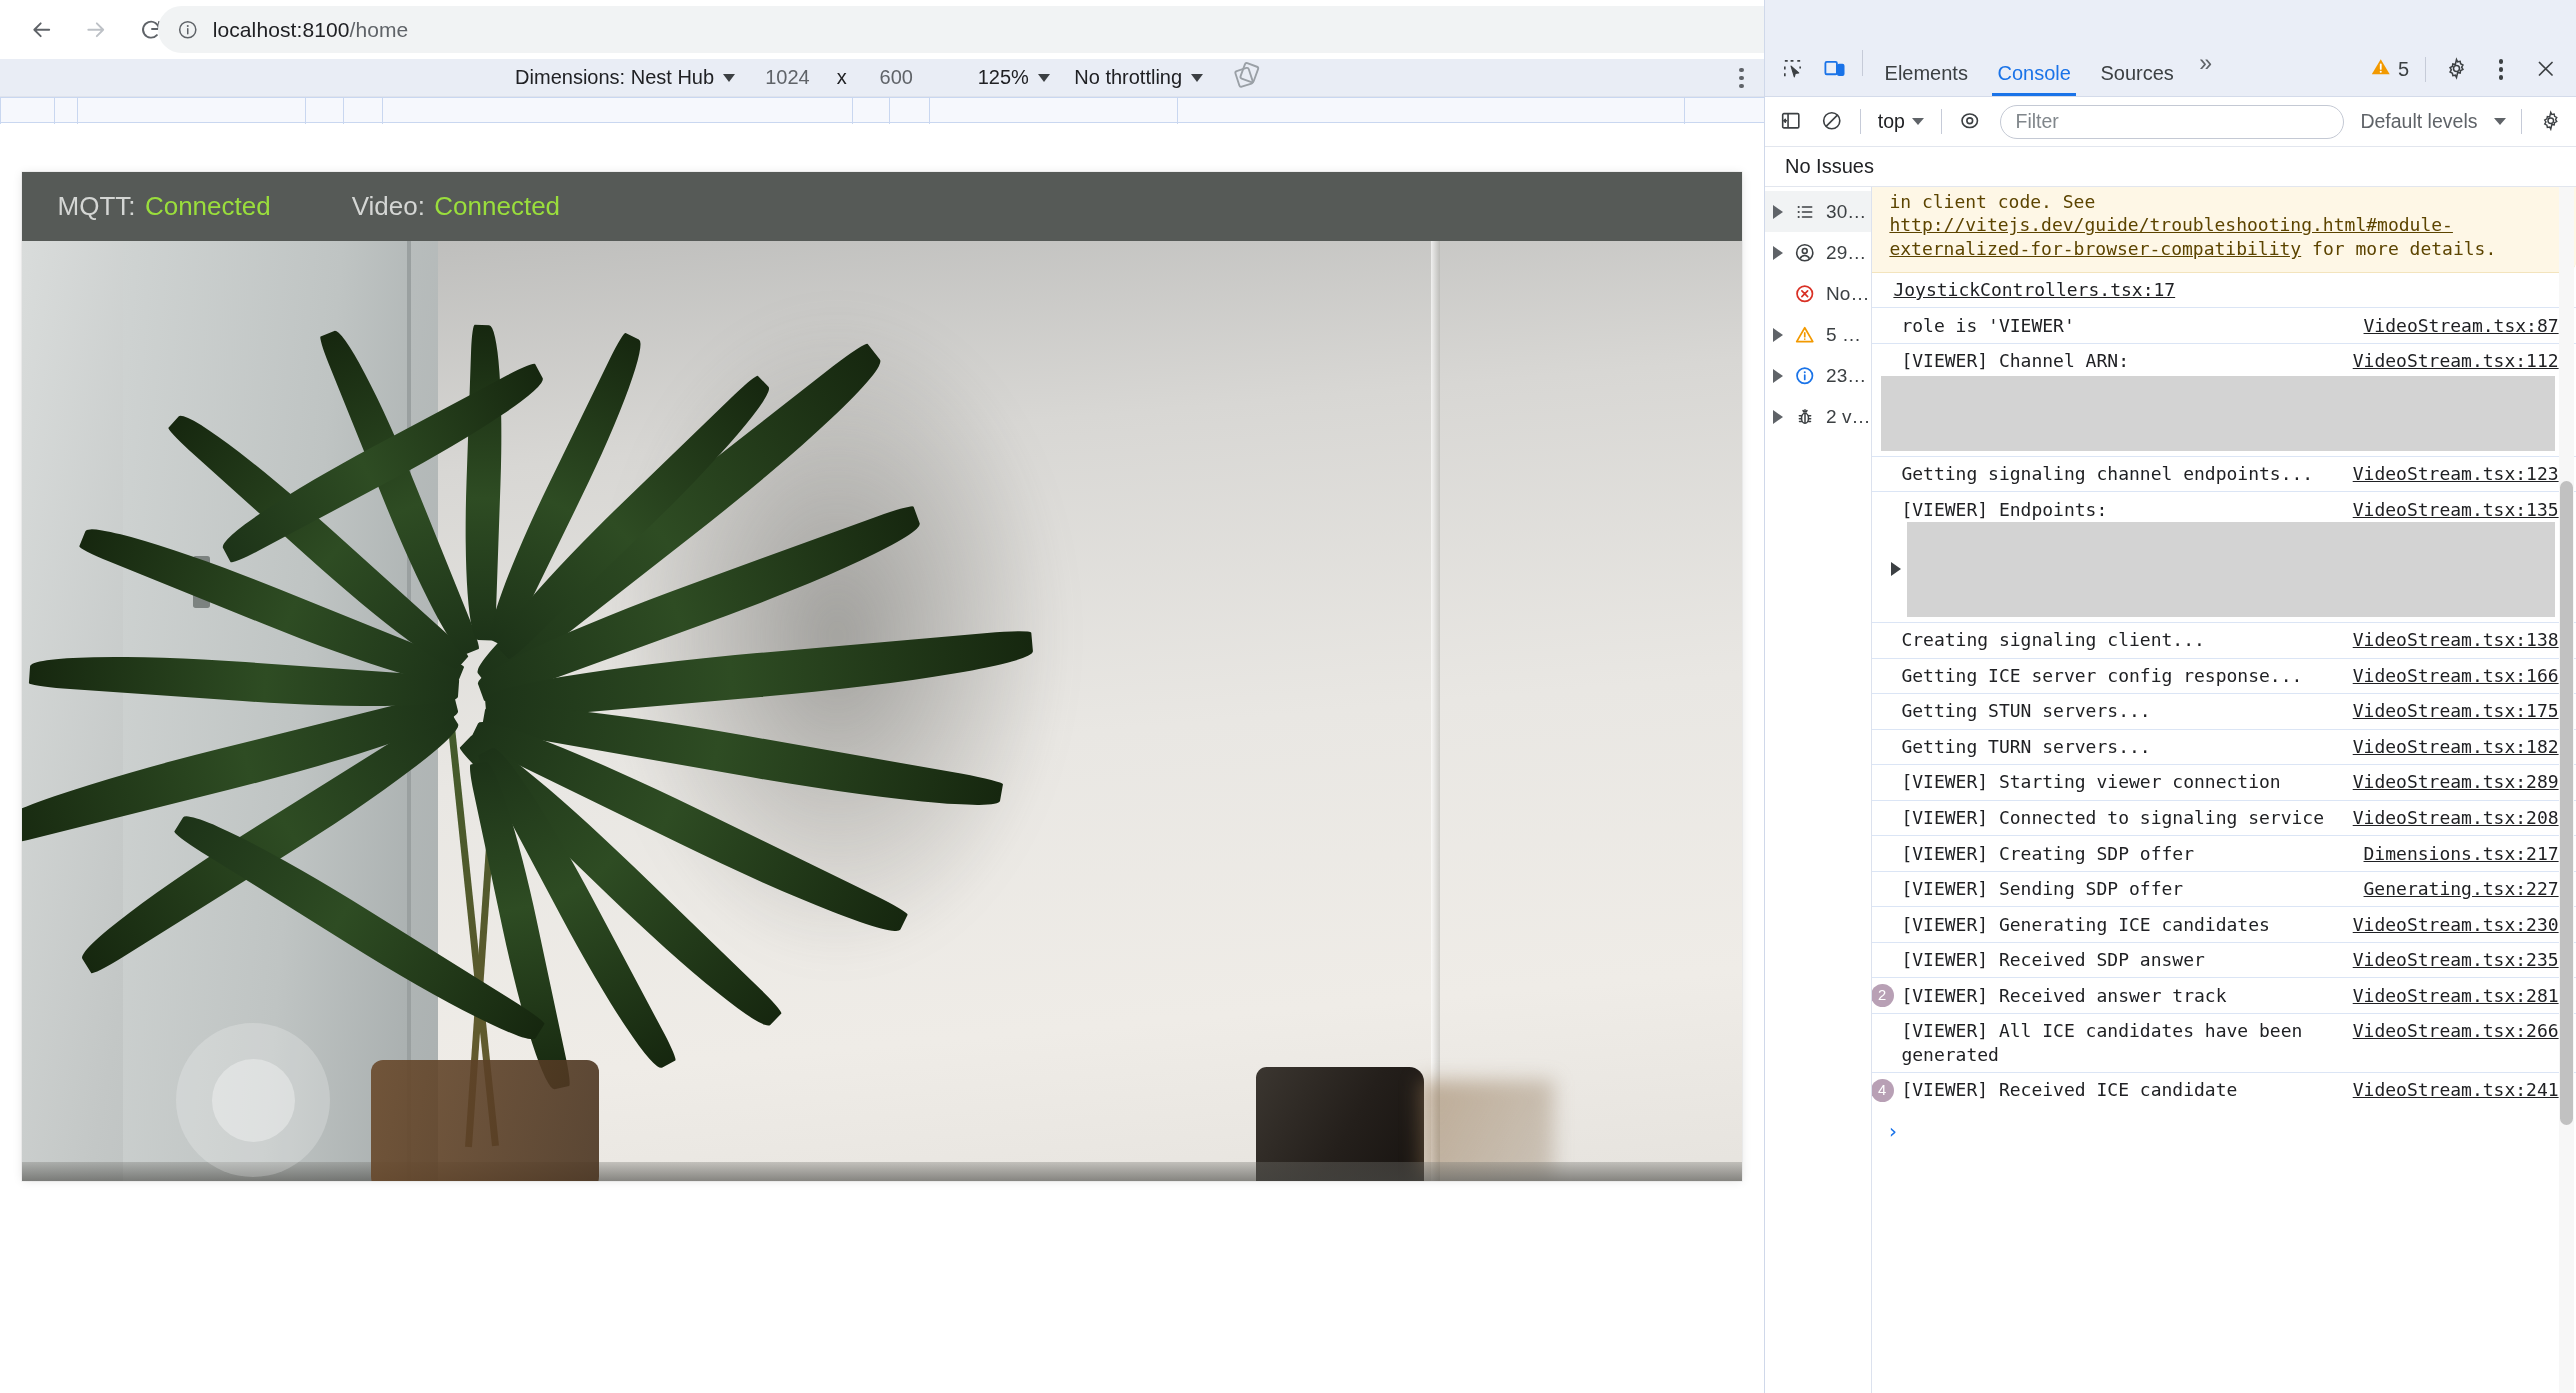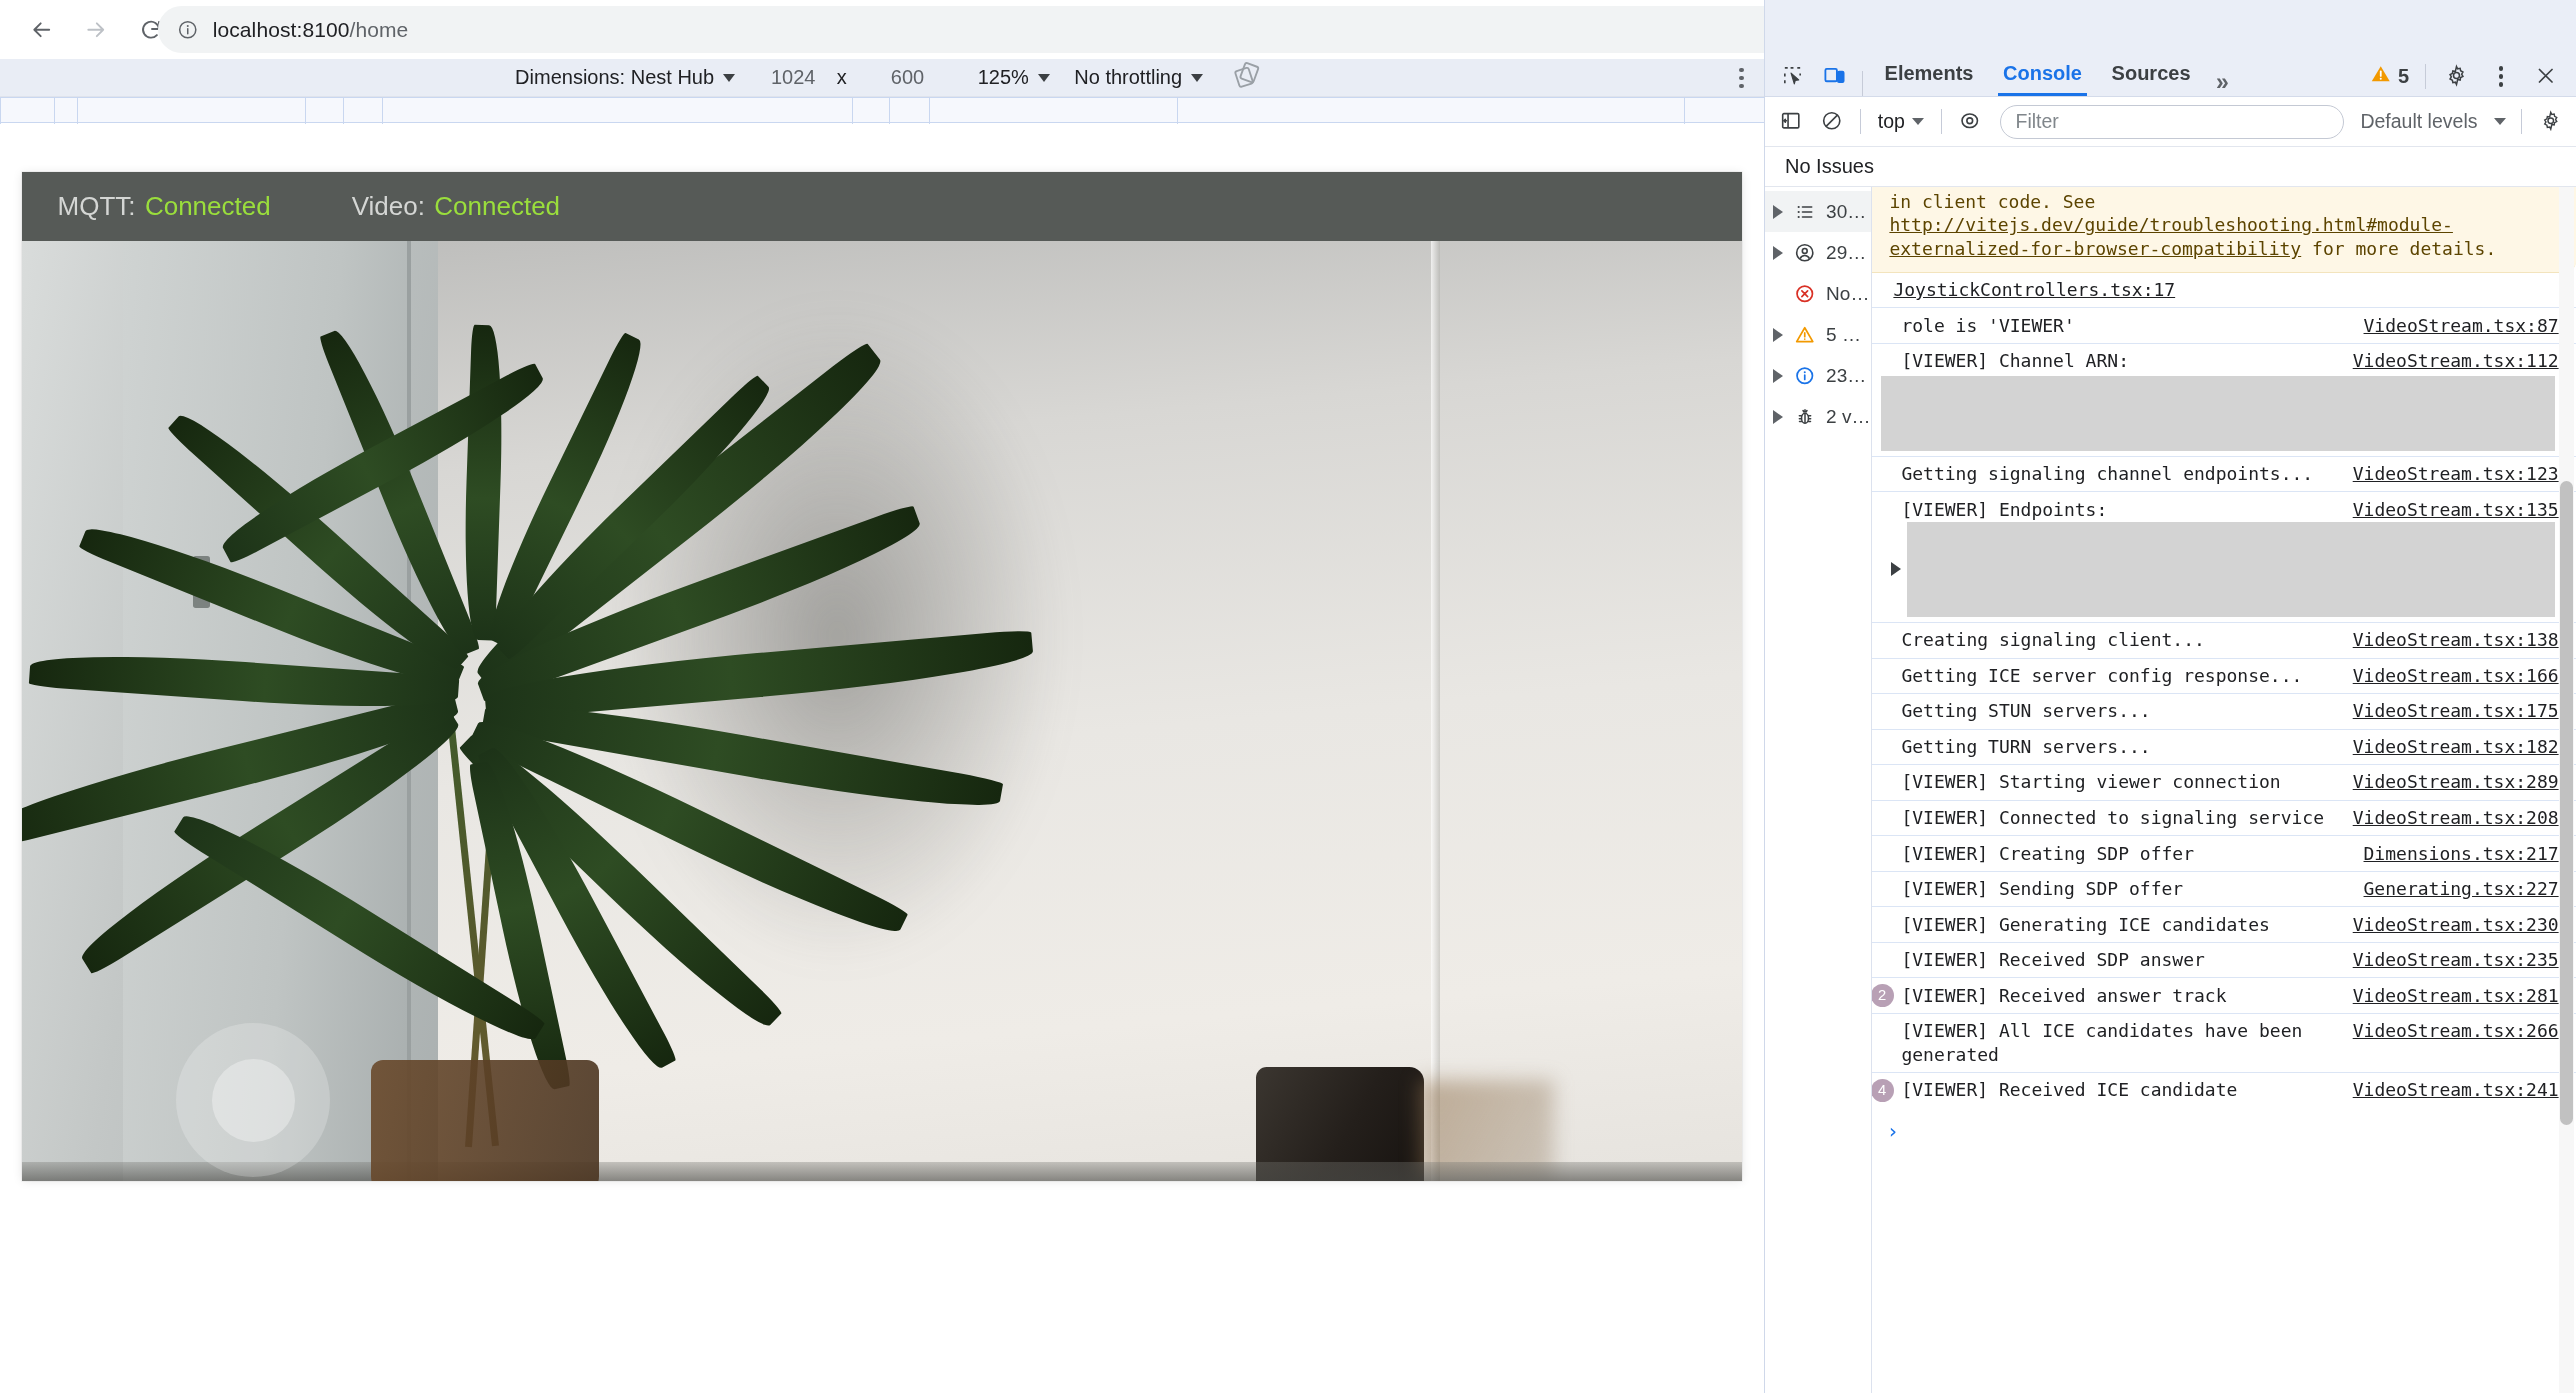--- a/index.html
+++ b/index.html
@@ -90,21 +90,21 @@
     display: flex; align-items: center; gap: 0px;
     font-size: 20px; color: #202124; white-space: nowrap;
   }
   .dt-item { display: flex; align-items: center; gap: 6.7px; padding: 0 12px; height: 31px; }
   .dt-label { color: #202124; }
   .caret {
     width: 0; height: 0; border-left: 6.7px solid transparent;
     border-right: 6.7px solid transparent; border-top: 8px solid #3c4043;
     display: inline-block; margin-left: 2.7px;
   }
-  .dt-num { color: #5f6368; min-width: 56px; text-align: right; }
+  .dt-num { color: #5f6368; min-width: 56px; text-align: center; }
   .dt-x { color: #202124; padding: 0 9.4px; font-size: 20px; }
   #rotate-icon { margin-left: 17.4px; color: #9aa0a6; display: flex; align-items: center; }
   #device-toolbar-menu {
     position: absolute; right: 20px; top: 0; height: 38px;
     display: flex; align-items: center; color: #5f6368;
   }
 
   
   #ruler {
     position: absolute; left: 0; top: 97px; width: 1764px; height: 25.5px;
@@ -215,22 +215,22 @@
   #devtools {
     position: absolute; left: 1764px; top: 0; width: 812px; height: 1394px;
     background: #ffffff; border-left: 0.7px solid #cfd8ea;
     display: flex; flex-direction: column;
   }
   #devtools-tabbar {
     height: 97px; background: #eaeef7; display: flex; align-items: flex-end;
     border-bottom: 0.7px solid #d4dbea; padding-bottom: 0;
   }
   #devtools-tabbar-row {
-    height: 46px; width: 100%; display: flex; align-items: flex-end;
-    padding: 0 0 0 6.7px; position: relative; font-weight: bold;
+    height: 46px; width: 100%; display: flex; align-items: flex-start;
+    padding: 0 0 0 6.7px; position: relative;
   }
   .dt-tool-icon {
     width: 42px; height: 39px; display: flex; align-items: center;
     justify-content: center; color: #3c4043; flex: 0 0 auto;
   }
   .dt-divider { width: 0.7px; height: 25.5px; background: #c6cbd8; margin: 0 6.7px; flex: 0 0 auto; }
   .dt-tab {
     height: 46px; padding: 0 14.8px; display: flex; align-items: center;
     font-size: 20px; color: #3c4043; white-space: nowrap; position: relative;
   }

